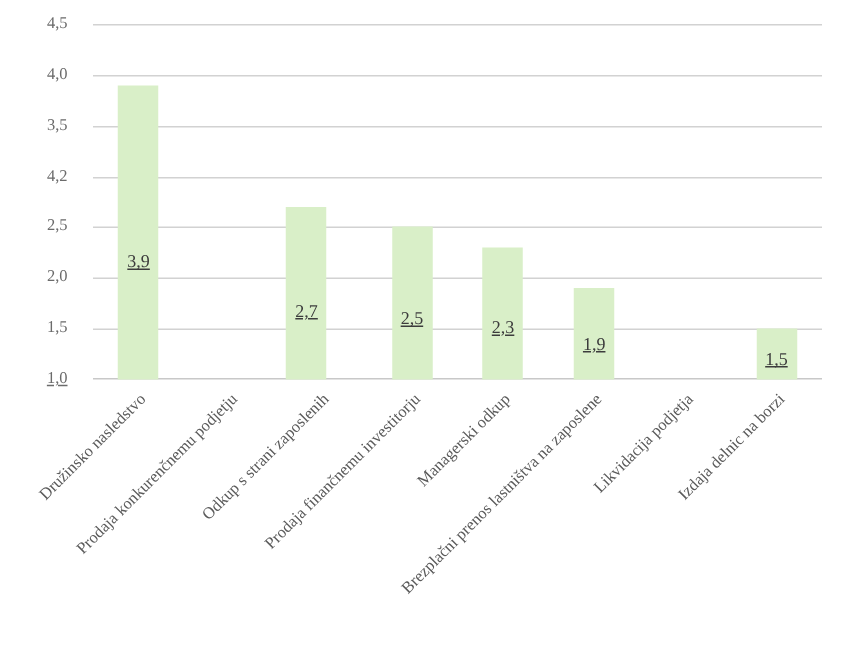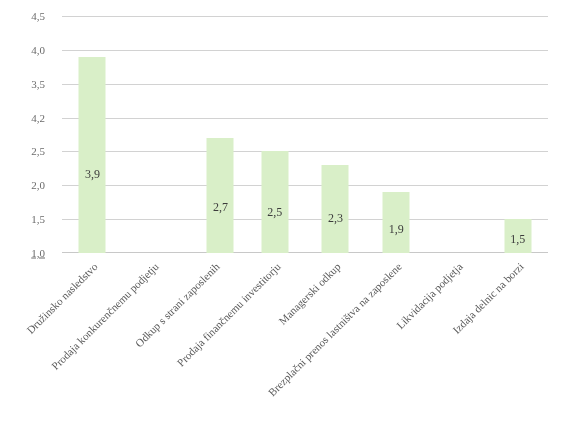--- a/index.html
+++ b/index.html
@@ -67,20 +67,21 @@
 
   .bar-label {
     position: absolute;
     left: 50%;
     transform: translateX(-50%);
     font-family: "Liberation Serif", "DejaVu Serif", serif;
     font-size: 12px;
     color: #3c3c3c;
     white-space: nowrap;
     line-height: 1;
+    text-decoration: underline;
   }
 
   
   .y-axis {
     position: absolute;
     left: 0;
     top: 0;
     width: 62px;
     height: 269px;
   }
@@ -156,21 +157,21 @@
     <div class="gridline baseline" style="top:236px"></div>
 
     <div class="bars-layer">
 
       <div class="bar-slot" style="left:0px">
         <div class="bar" style="height: 196.371px; background: rgb(217, 239, 200);"></div>
         <div class="bar-label" style="bottom: 72.5486px; color: rgb(60, 60, 60);">3,9</div>
       </div>
 
 
-      <div class="bar-slot" style="left:128px">
+      <div class="bar-slot" style="left:112px">
         <div class="bar" style="height: 115.114px; background: rgb(217, 239, 200);"></div>
         <div class="bar-label" style="bottom: 40.0457px; color: rgb(60, 60, 60);">2,7</div>
       </div>
 
       <div class="bar-slot" style="left:182.25px">
         <div class="bar" style="height: 101.571px; background: rgb(217, 239, 200);"></div>
         <div class="bar-label" style="bottom: 34.6286px; color: rgb(60, 60, 60);">2,5</div>
       </div>
 
       <div class="bar-slot" style="left:243px">

